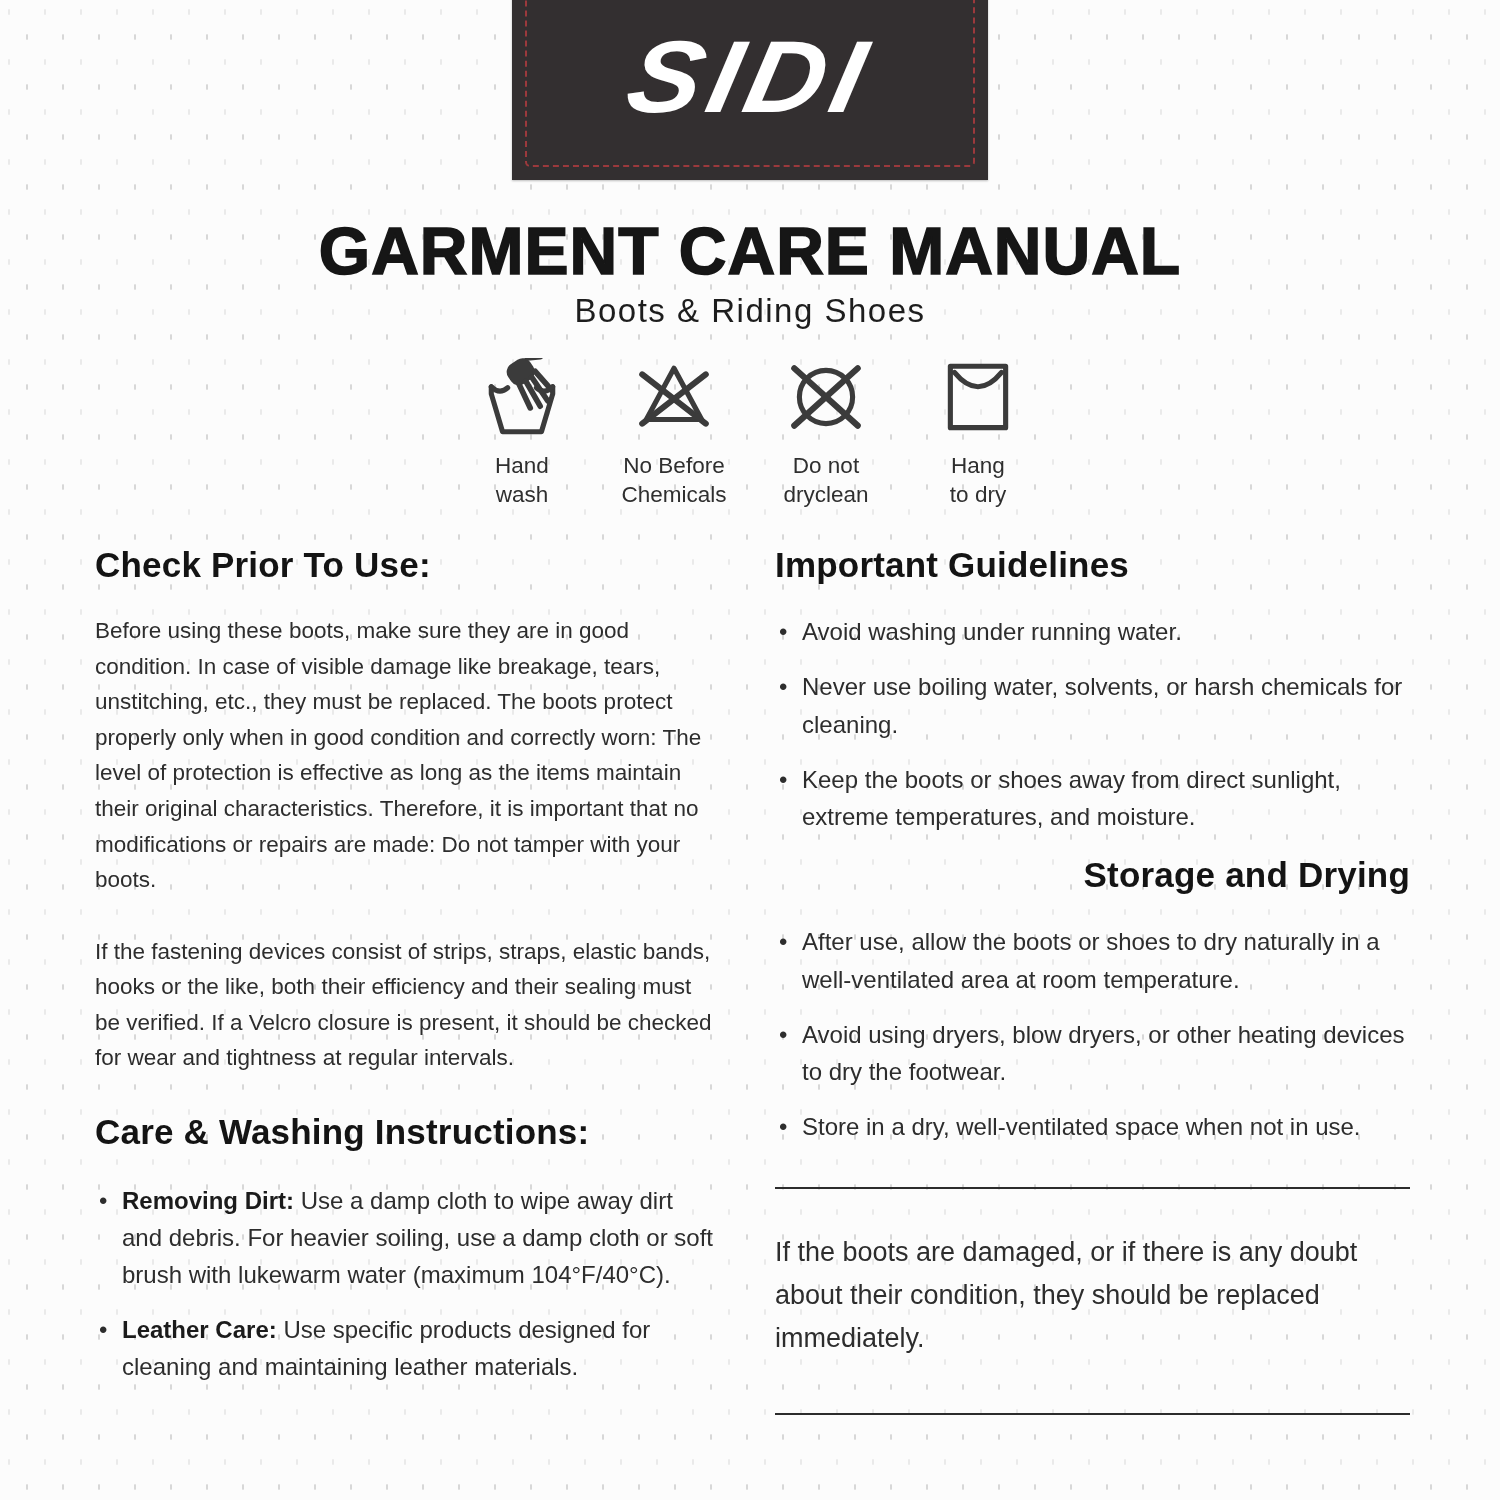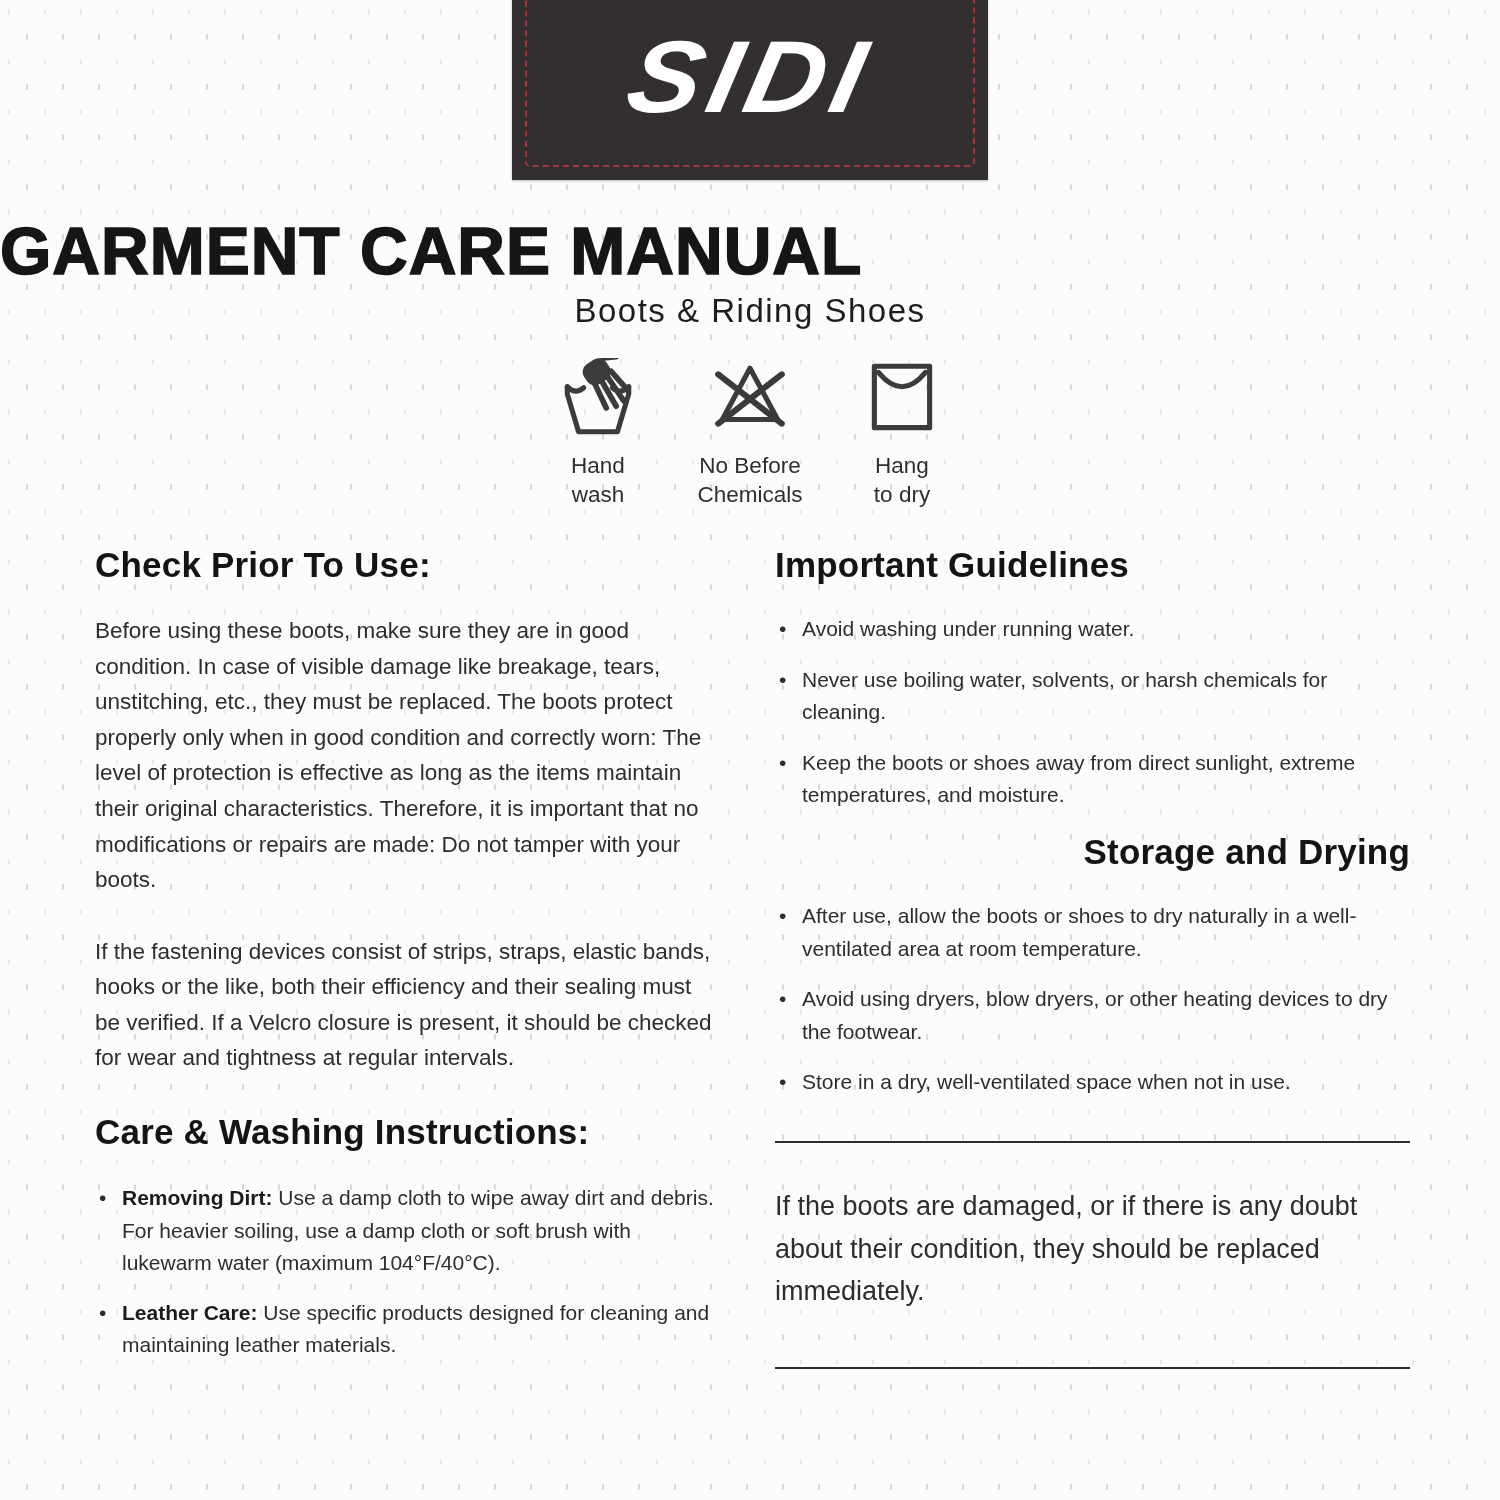--- a/index.html
+++ b/index.html
@@ -40,21 +40,21 @@
     font-size:102px; line-height:1;
     font-weight:bold; font-style:italic;
     letter-spacing:6px;
     color:#ffffff;
     transform:skewX(-12deg) scaleX(1.08);
   }
 
   
   .title{
     position:absolute; left:0; right:0; top:218px;
-    margin:0; text-align:left;
+    margin:0; text-align:center;
     font-size:66px; line-height:1;
     font-weight:bold; letter-spacing:1px;
     color:#161616;
     -webkit-text-stroke:1.6px #161616;
   }
   .subtitle{
     position:absolute; left:0; right:0; top:292px;
     text-align:center;
     font-size:33px; letter-spacing:1.5px;
     color:#1d1d1d;
@@ -95,21 +95,21 @@
     margin:0 0 36px 0;
     font-size:22.5px; line-height:1.58;
   }
   .h2-care{margin-top:18px; margin-bottom:30px;}
   .h2-storage{margin-top:20px;text-align:right;}
 
   ul{list-style:none; margin:0; padding:0;}
   li{
     position:relative;
     padding-left:27px;
-    font-size:21px; line-height:1.55;
+    font-size:24px; line-height:1.55;
   }
   li::before{
     content:"\2022";
     position:absolute; left:4px; top:0;
     color:#2d2d2d;
   }
   .care-list li{margin-bottom:17px;}
   .bullet-list li{margin-bottom:18px;}
   li strong{color:#1b1b1b;}
 
@@ -169,20 +169,31 @@
         <polygon class="ic" points="42,10 69,60 15,60"></polygon>
         <line class="ic-thick" x1="11" y1="16" x2="73" y2="64"></line>
         <line class="ic-thick" x1="73" y1="16" x2="11" y2="64"></line>
       </svg>
       <div class="icon-label">
         <div>No Before</div>
         <div>Chemicals</div>
       </div>
     </div>
 
+    <div class="icon-item">
+      <svg width="86" height="82" viewBox="0 0 84 80">
+        <circle class="ic" cx="42" cy="38" r="26"></circle>
+        <line class="ic-thick" x1="11" y1="10" x2="73" y2="66"></line>
+        <line class="ic-thick" x1="73" y1="10" x2="11" y2="66"></line>
+      </svg>
+      <div class="icon-label">
+        <div>Do not</div>
+        <div>dryclean</div>
+      </div>
+    </div>
 
     <div class="icon-item">
       <svg width="86" height="82" viewBox="0 0 84 80">
         <rect class="ic" x="15" y="8" width="54" height="60"></rect>
         <path class="ic" d="M19 14 Q42 42 65 14"></path>
       </svg>
       <div class="icon-label">
         <div>Hang</div>
         <div>to dry</div>
       </div>

